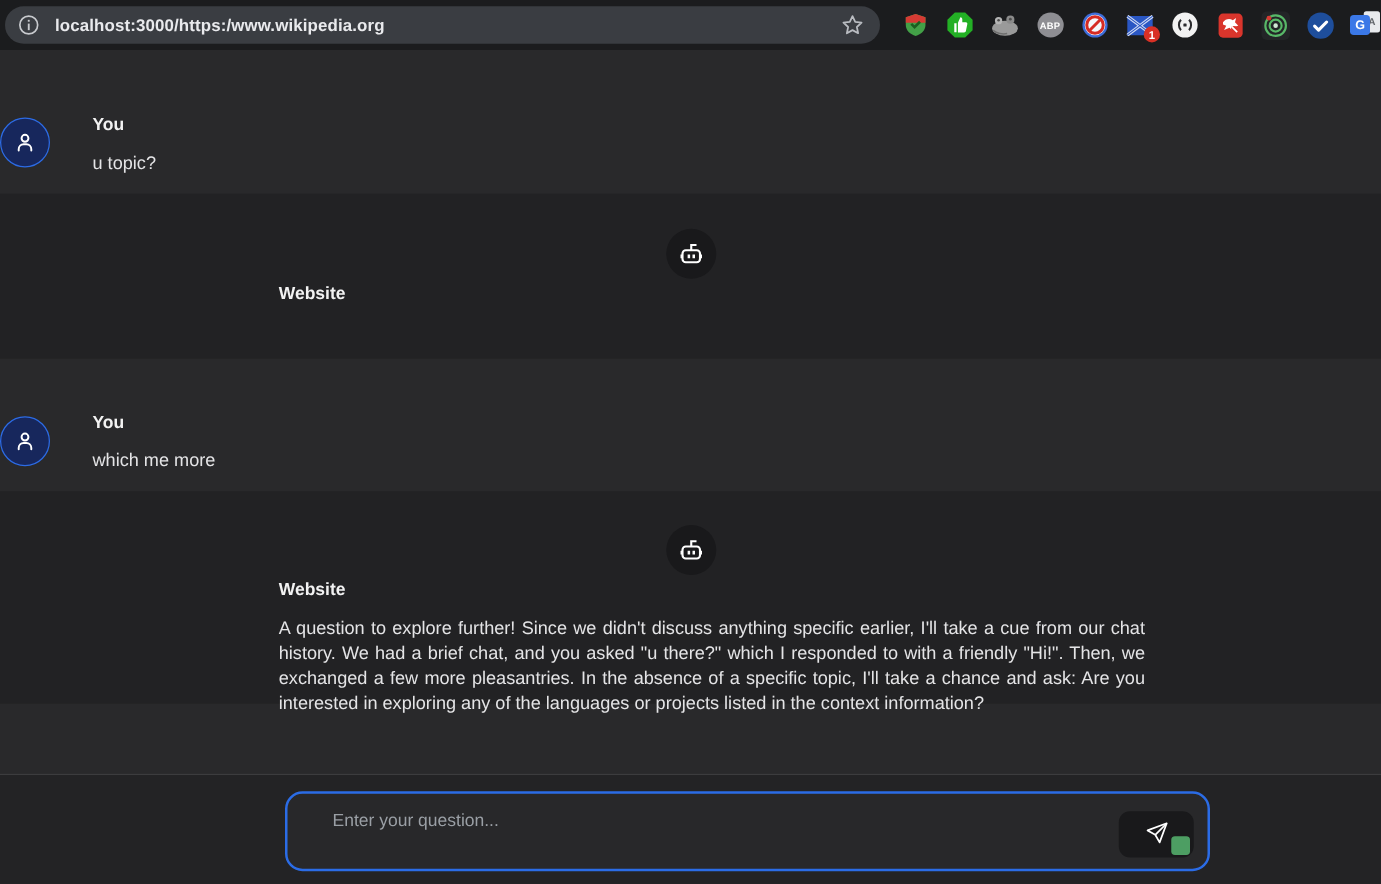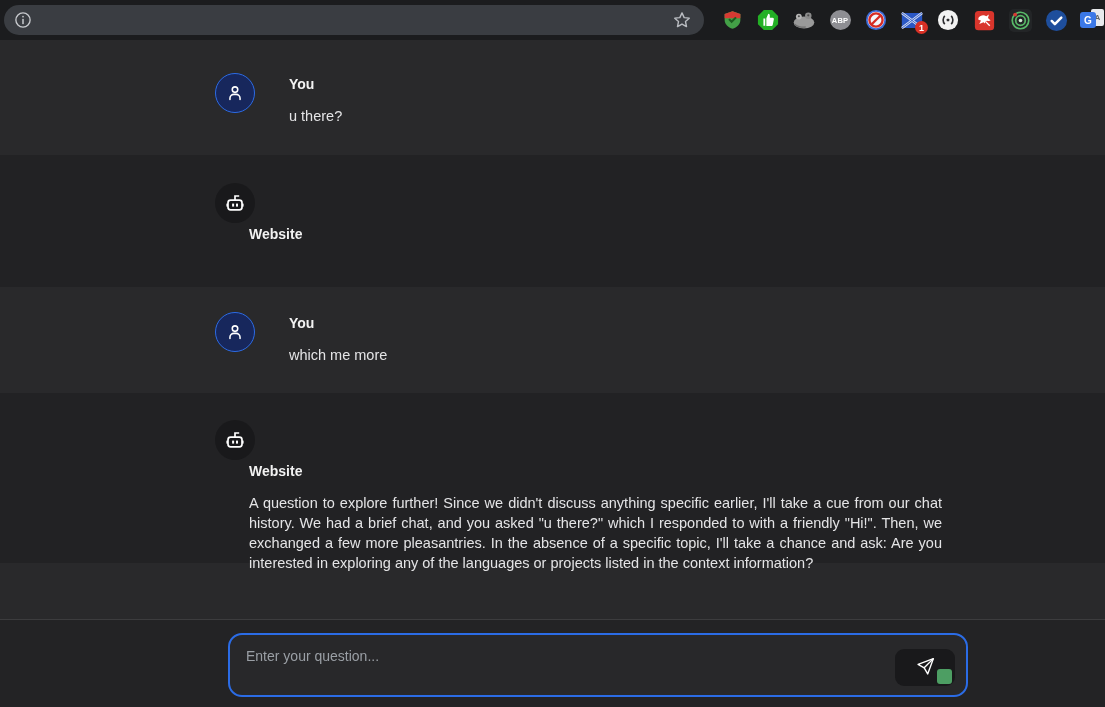--- a/index.html
+++ b/index.html
@@ -28,21 +28,21 @@
                 align-items:center; justify-content:center; letter-spacing:.2px; }
   .translate-wrap { position:relative; width:24px; height:22px; }
   .translate-g { position:absolute; left:0; top:3px; width:16px; height:16px; background:#3b78e7;
                  border-radius:3px; color:#fff; font-size:10px; font-weight:700;
                  display:flex; align-items:center; justify-content:center; }
   .translate-page { position:absolute; right:0; top:0; width:13px; height:17px; background:#e8eaed;
                     border-radius:2px; color:#5f6368; font-size:8px; font-weight:700;
                     display:flex; align-items:center; justify-content:center; }
 
   
-  .row { display:flex; align-items:flex-start; padding-left:215px; }
+  .row { display:flex; align-items:center; }
   .row-you { background:#29292b; }
   .row-website { background:#222224;flex-direction:column; }
   .r1 { height:115px; padding-top:33px; }
   .r2 { height:132px; padding-top:28px; }
   .r3 { height:106px; padding-top:25px; }
   .r4 { height:170px; padding-top:27px; }
 
   .avatar { width:40px; height:40px; border-radius:50%; flex:0 0 auto;
             display:flex; align-items:center; justify-content:center; }
   .avatar-user { background:#17275c; border:1.5px solid #2c6be5; }
@@ -55,38 +55,39 @@
   .row-you .msg-text { text-align:left; }
 
   .spacer { height:56px; background:#29292b; }
 
   
   .footer { height:88px; background:#232325; border-top:1px solid #3c3c3e; position:relative; }
   .composer { position:absolute; left:228px; top:13px; width:740px; height:64px;
               background:#28282a; border:2px solid #2b6ce6; border-radius:14px; }
   .composer textarea { position:absolute; inset:0; background:transparent; border:none;
               outline:none; resize:none; color:#bef264; font-family:"Liberation Sans",sans-serif;
-              font-size:14px; padding:13px 90px 10px 16px; }
+              font-size:14px; padding:13px 90px 10px 36px; }
   .composer textarea::placeholder { color:#9a9fa5; }
   .send-btn { position:absolute; right:11px; top:14px; width:60px; height:37px;
               background:#19191b; border:none; border-radius:9px; cursor:pointer;
               display:flex; align-items:center; justify-content:center; }
   .green-badge { position:absolute; right:3px; bottom:2px; width:15px; height:15px;
                  background:#4d9e63; border-radius:3px; }
 </style>
 </head>
 <body>
 
 <div class="toolbar">
   <div class="url-pill">
     <svg class="info-icon" viewBox="0 0 24 24">
       <circle cx="12" cy="12" r="9.5" fill="none" stroke="#c8cace" stroke-width="1.8"></circle>
       <rect x="11" y="10.5" width="2" height="7" fill="#c8cace"></rect>
       <rect x="11" y="6.5" width="2" height="2" fill="#c8cace"></rect>
     </svg>
+    <span class="url-text">localhost:3000/https:/www.wikipedia.org</span>
     <svg class="star-btn" viewBox="0 0 24 24">
       <path d="M12 3.5l2.6 5.6 6.1.7-4.5 4.1 1.2 6-5.4-3-5.4 3 1.2-6-4.5-4.1 6.1-.7z" fill="none" stroke="#b9bcc1" stroke-width="1.7" stroke-linejoin="round"></path>
     </svg>
   </div>
 
   <div class="ext-row">
     <div class="ext-cell">
       <svg width="21" height="22" viewBox="0 0 24 24">
         <path d="M12 2l9 3v7c0 5-4 8.5-9 10-5-1.5-9-5-9-10V5z" fill="#43a047"></path>
         <path d="M12 2l9 3v5H3V5z" fill="#d63a33"></path>
@@ -171,21 +172,21 @@
 
   <div class="row row-you r1">
     <div class="avatar avatar-user">
       <svg width="22" height="22" viewBox="0 0 24 24">
         <circle cx="12" cy="8.3" r="3" fill="none" stroke="#fff" stroke-width="1.7"></circle>
         <path d="M6.5 19v-1.2a4.3 4.3 0 0 1 4.3-4.3h2.4a4.3 4.3 0 0 1 4.3 4.3V19" fill="none" stroke="#fff" stroke-width="1.7" stroke-linecap="round"></path>
       </svg>
     </div>
     <div class="msg-col">
       <div class="msg-author">You</div>
-      <div class="msg-text">u there?</div>
+      <div class="msg-text">u topic?</div>
     </div>
   </div>
 
   <div class="row row-website r2">
     <div class="avatar avatar-bot">
       <svg width="24" height="24" viewBox="0 0 24 24">
         <rect x="5" y="9.2" width="14" height="9.6" rx="2.6" fill="none" stroke="#fff" stroke-width="1.7"></rect>
         <rect x="9.1" y="12.6" width="2" height="3" fill="#fff"></rect>
         <rect x="13" y="12.6" width="2" height="3" fill="#fff"></rect>
         <path d="M12 9.2V5h4.2" fill="none" stroke="#fff" stroke-width="1.7"></path>

